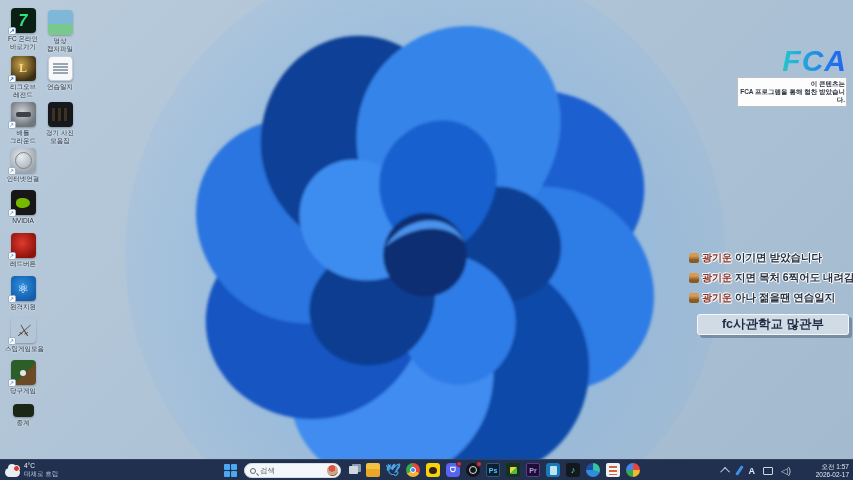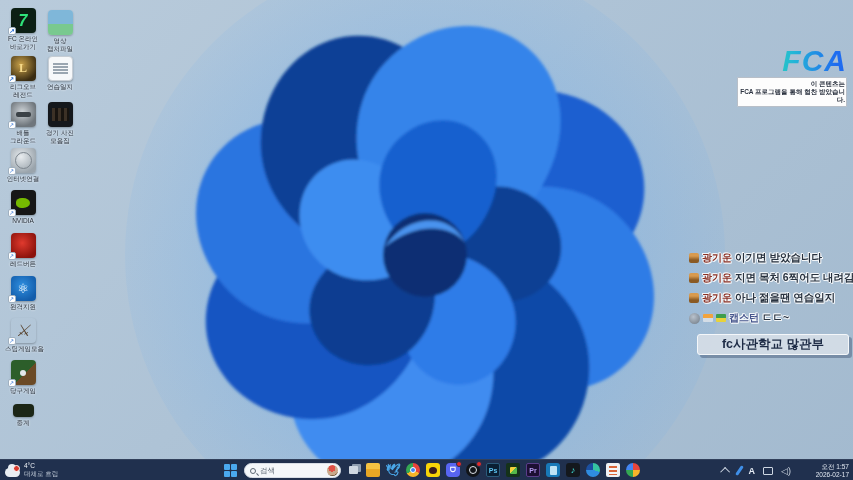--- a/index.html
+++ b/index.html
@@ -286,27 +286,20 @@
   <div class="row">
     <span class="badge-m"></span>
     <span class="user u-red">광기운</span>
     <span class="msg">지면 목처 6찍어도 내려감</span>
   </div>
   <div class="row">
     <span class="badge-m"></span>
     <span class="user u-red">광기운</span>
     <span class="msg">아나 젊을땐 연습일지</span>
   </div>
-  <div class="row">
-    <span class="badge-av"></span>
-    <span class="badge-f1"></span>
-    <span class="badge-f2"></span>
-    <span class="user u-blue">캡스턴</span>
-    <span class="msg">ㄷㄷ~</span>
-  </div>
   <div class="banner">fc사관학교 많관부</div>
 </div>
 
 <div class="taskbar">
 
   <div class="weather">
     <div class="cloud">
         <span class="warn"></span>
       </div>
     <div class="wt">

